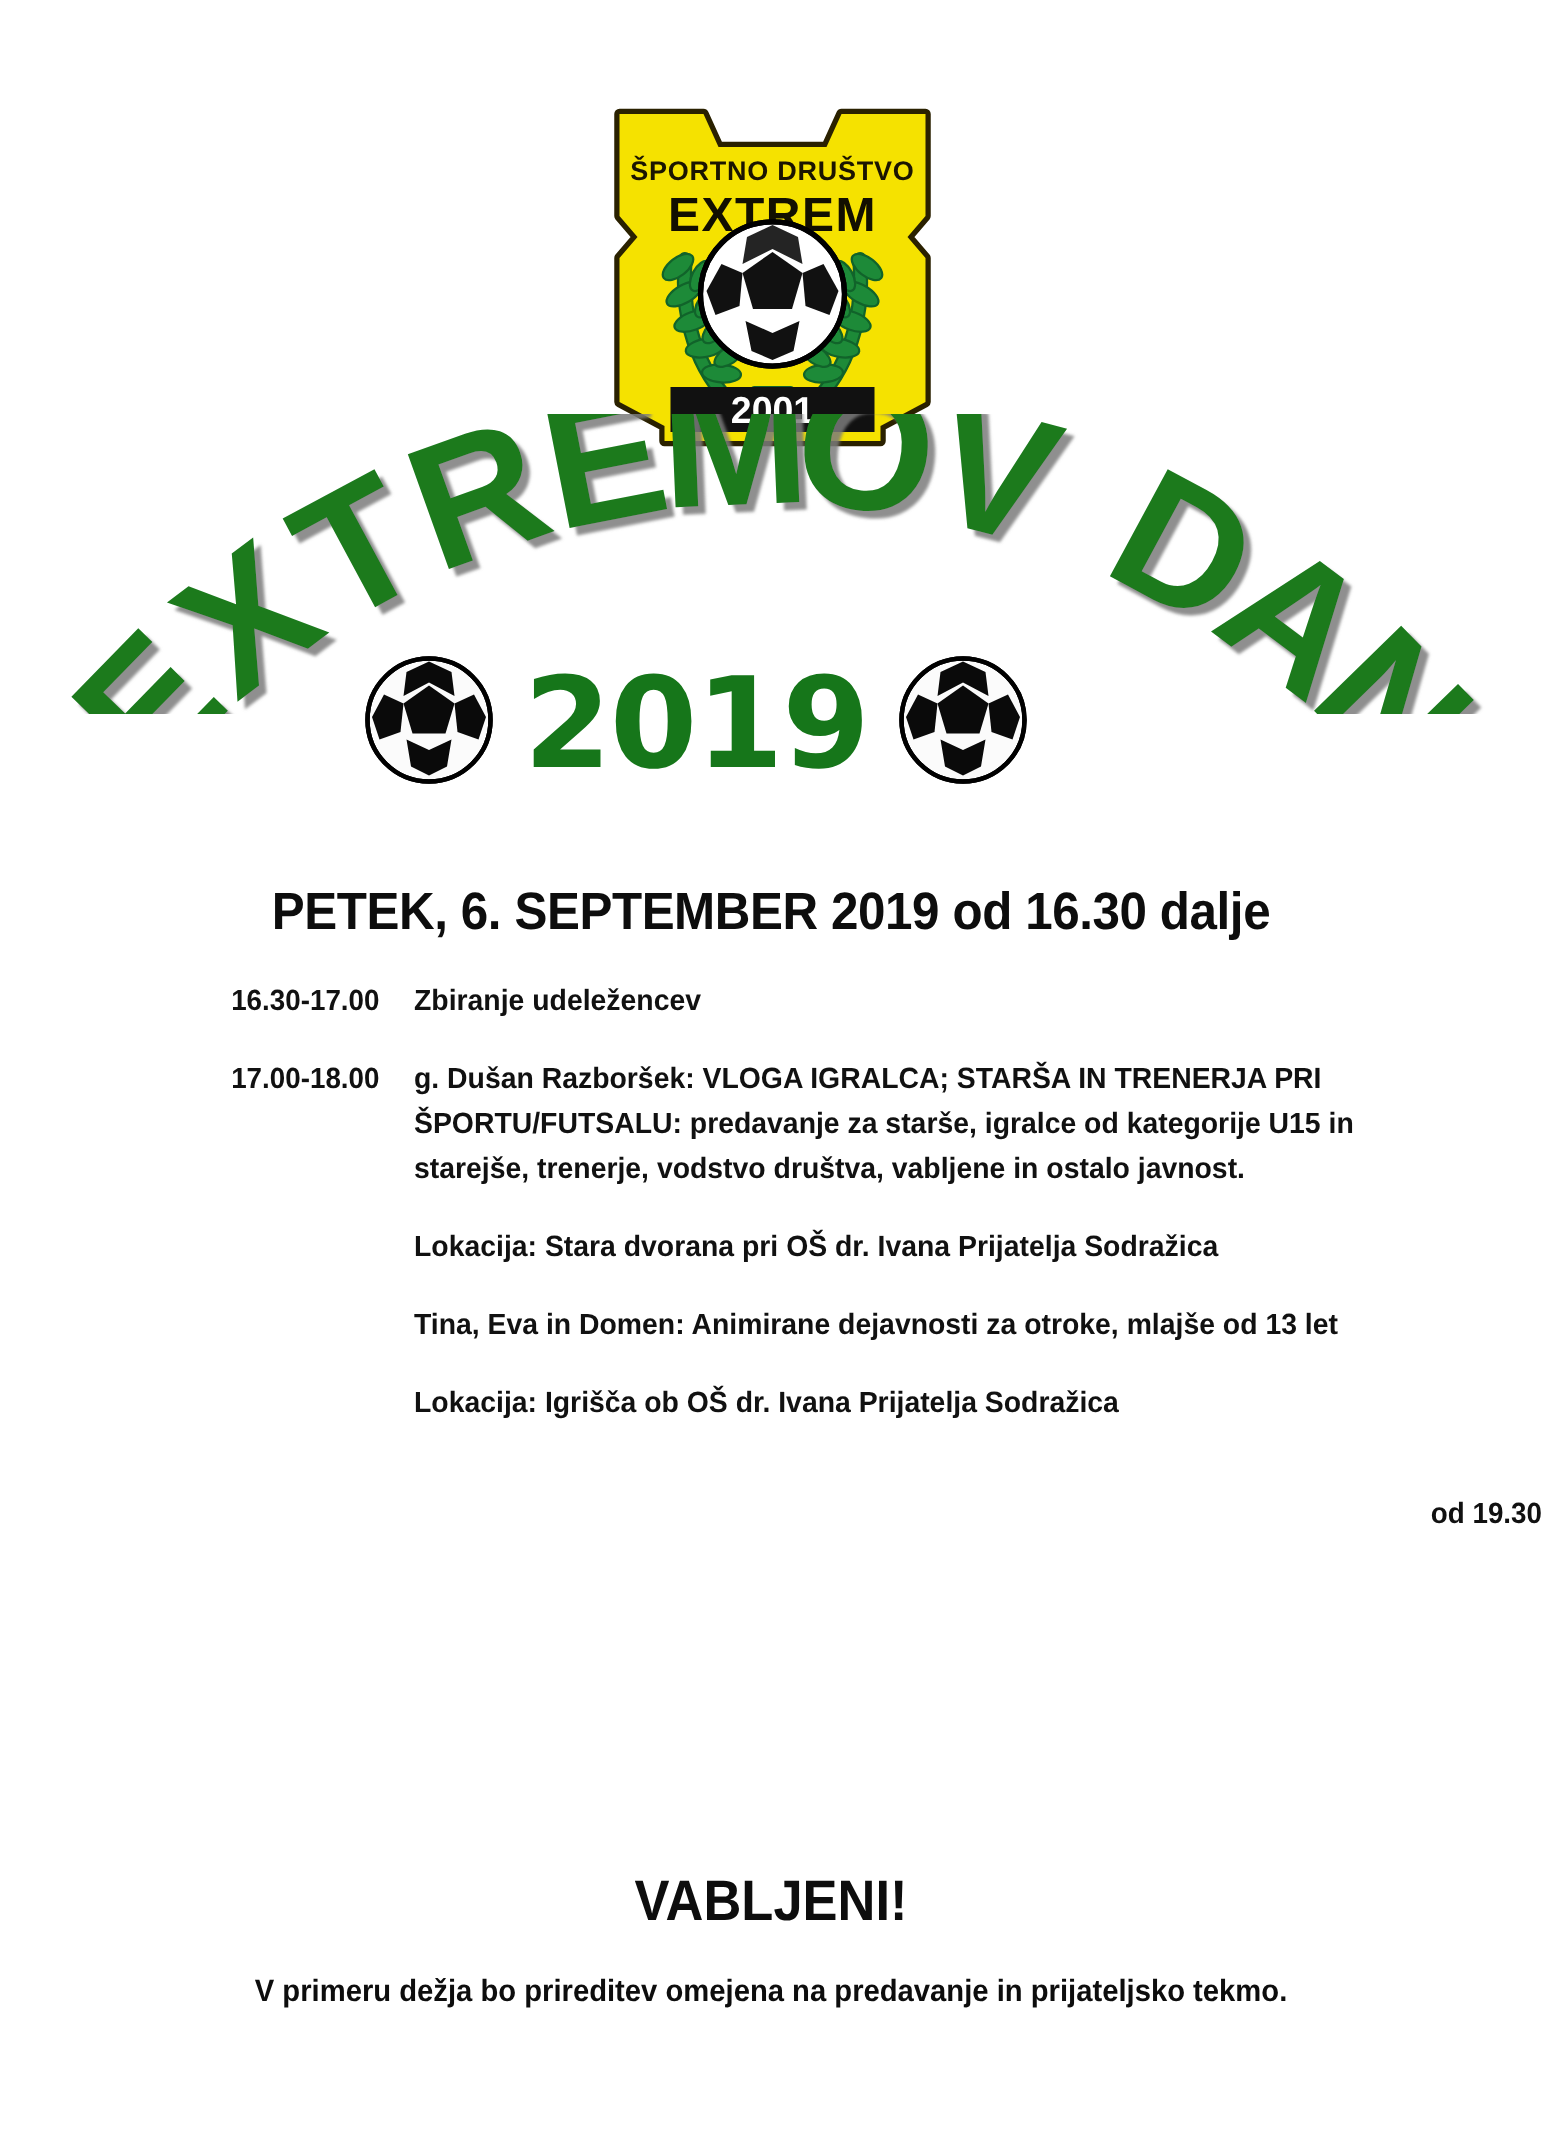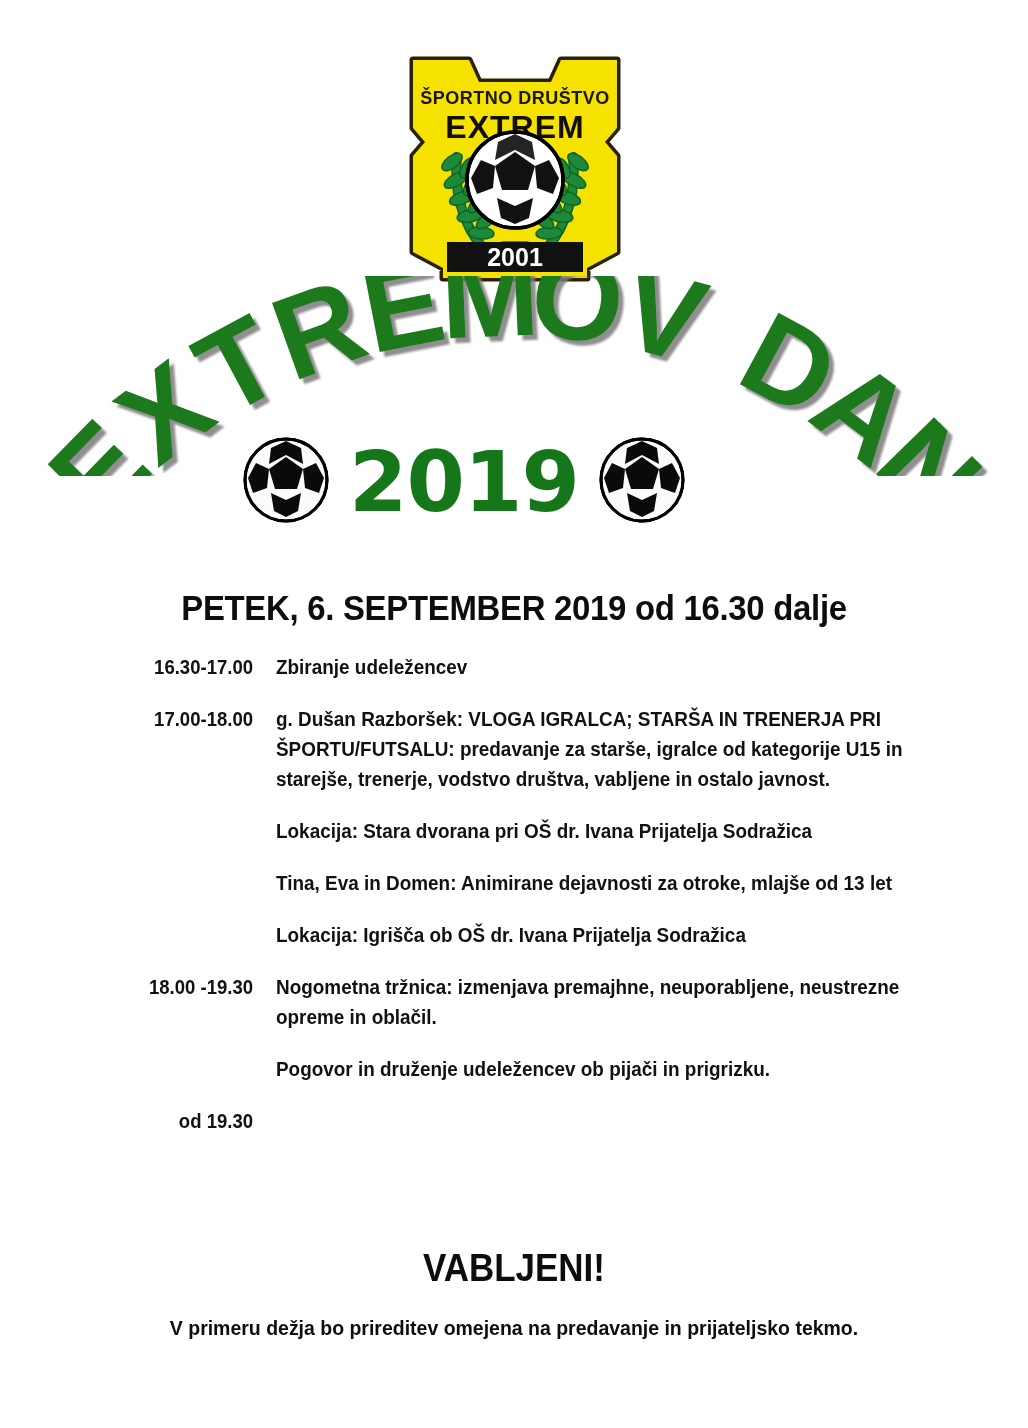--- a/index.html
+++ b/index.html
@@ -13,21 +13,21 @@
     position: relative;
     overflow: hidden;
     font-family: "Liberation Sans", sans-serif;
     color: #000000;
   }
 
   
   #crest-logo {
     position: absolute;
     left: 409px;
-    top: 56px;
+    top: 72px;
     width: 212px;
     height: 226px;
   }
 
   
   #arched-title {
     position: absolute;
     left: 0px;
     top: 276px;
     width: 1028px;
@@ -78,20 +78,21 @@
   
   #schedule {
     position: absolute;
     left: 0;
     top: 652px;
     width: 1028px;
   }
   .sched-row {
     display: flex;
     align-items: flex-start;
+    justify-content: flex-end;
   }
   .sched-time {
     width: 253px;
     flex: 0 0 253px;
     text-align: right;
     padding-right: 0px;
     font-family: "Liberation Sans Narrow", "Liberation Sans", sans-serif;
     font-weight: bold;
     font-size: 19.5px;
     line-height: 30px;
@@ -272,27 +273,20 @@
     <div class="sched-row">
       <div class="sched-time">17.00-18.00</div>
       <div class="sched-body">
         <p class="sched-para">g. Dušan Razboršek: VLOGA IGRALCA; STARŠA IN TRENERJA PRI ŠPORTU/FUTSALU: predavanje za starše, igralce od kategorije U15 in starejše, trenerje, vodstvo društva, vabljene in  ostalo javnost.</p>
         <p class="sched-para">Lokacija: Stara dvorana pri OŠ dr. Ivana Prijatelja Sodražica</p>
         <p class="sched-para">Tina, Eva in Domen: Animirane dejavnosti za otroke, mlajše od 13 let</p>
         <p class="sched-para">Lokacija: Igrišča ob OŠ dr. Ivana Prijatelja Sodražica</p>
       </div>
     </div>
     <div class="row-gap"></div>
-    <div class="sched-row">
-      <div class="sched-time">18.00 -19.30</div>
-      <div class="sched-body">
-        <p class="sched-para">Nogometna tržnica: izmenjava premajhne, neuporabljene, neustrezne opreme in oblačil.</p>
-        <p class="sched-para">Pogovor in druženje udeležencev ob pijači in prigrizku.</p>
-      </div>
-    </div>
     <div class="row-gap"></div>
     <div class="sched-row">
       <div class="sched-time">od 19.30</div>
     </div>
     <div class="row-gap"></div>
   </div>
 
 <div id="vabljeni">VABLJENI!</div>
 <div id="rain-note">V primeru dežja bo prireditev omejena na predavanje in prijateljsko tekmo.</div>
 

